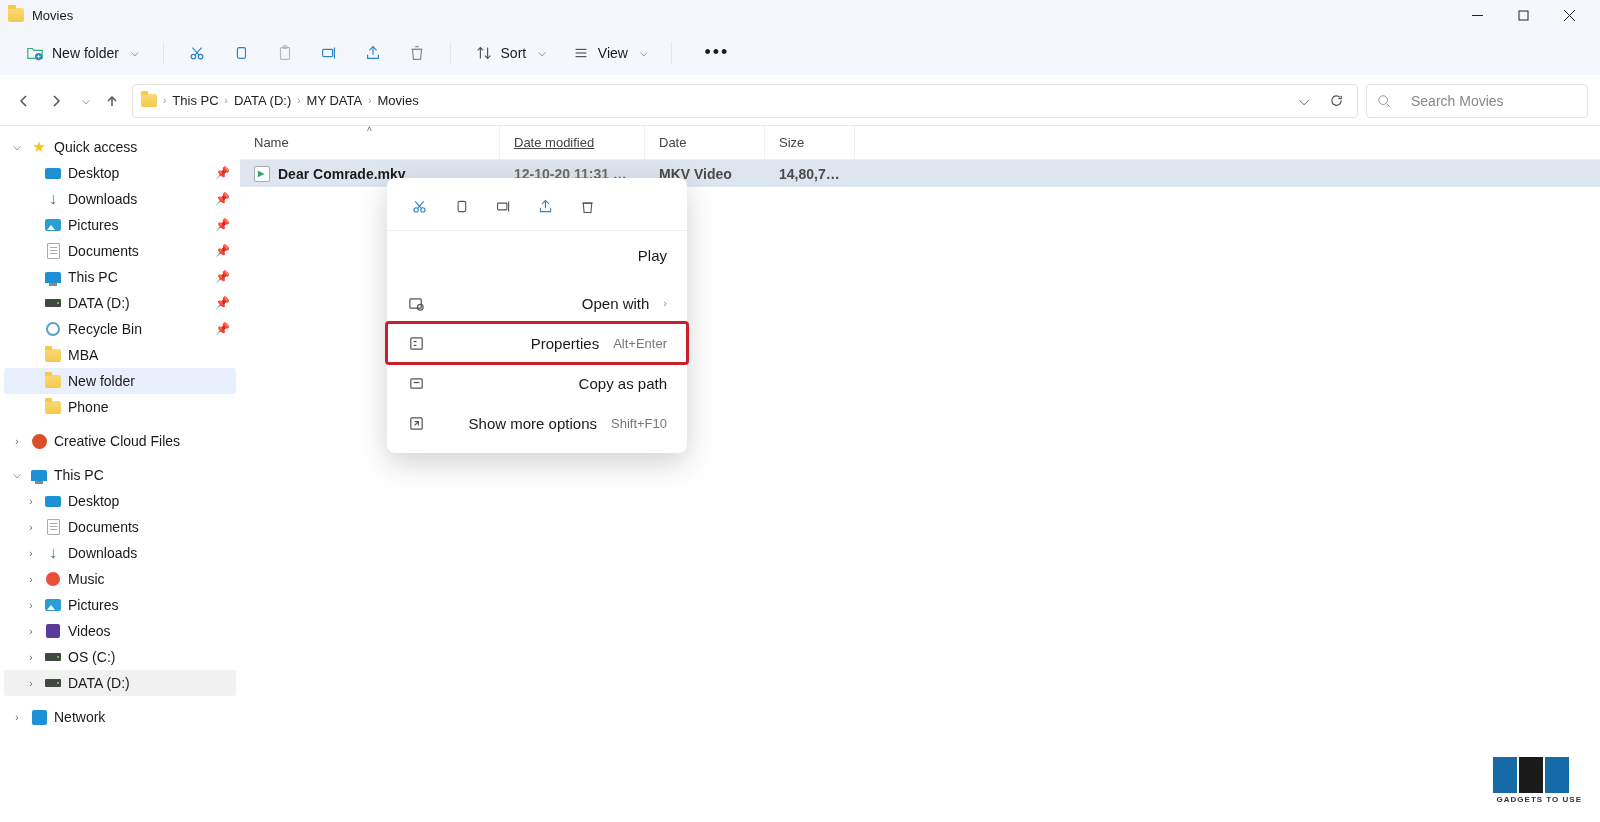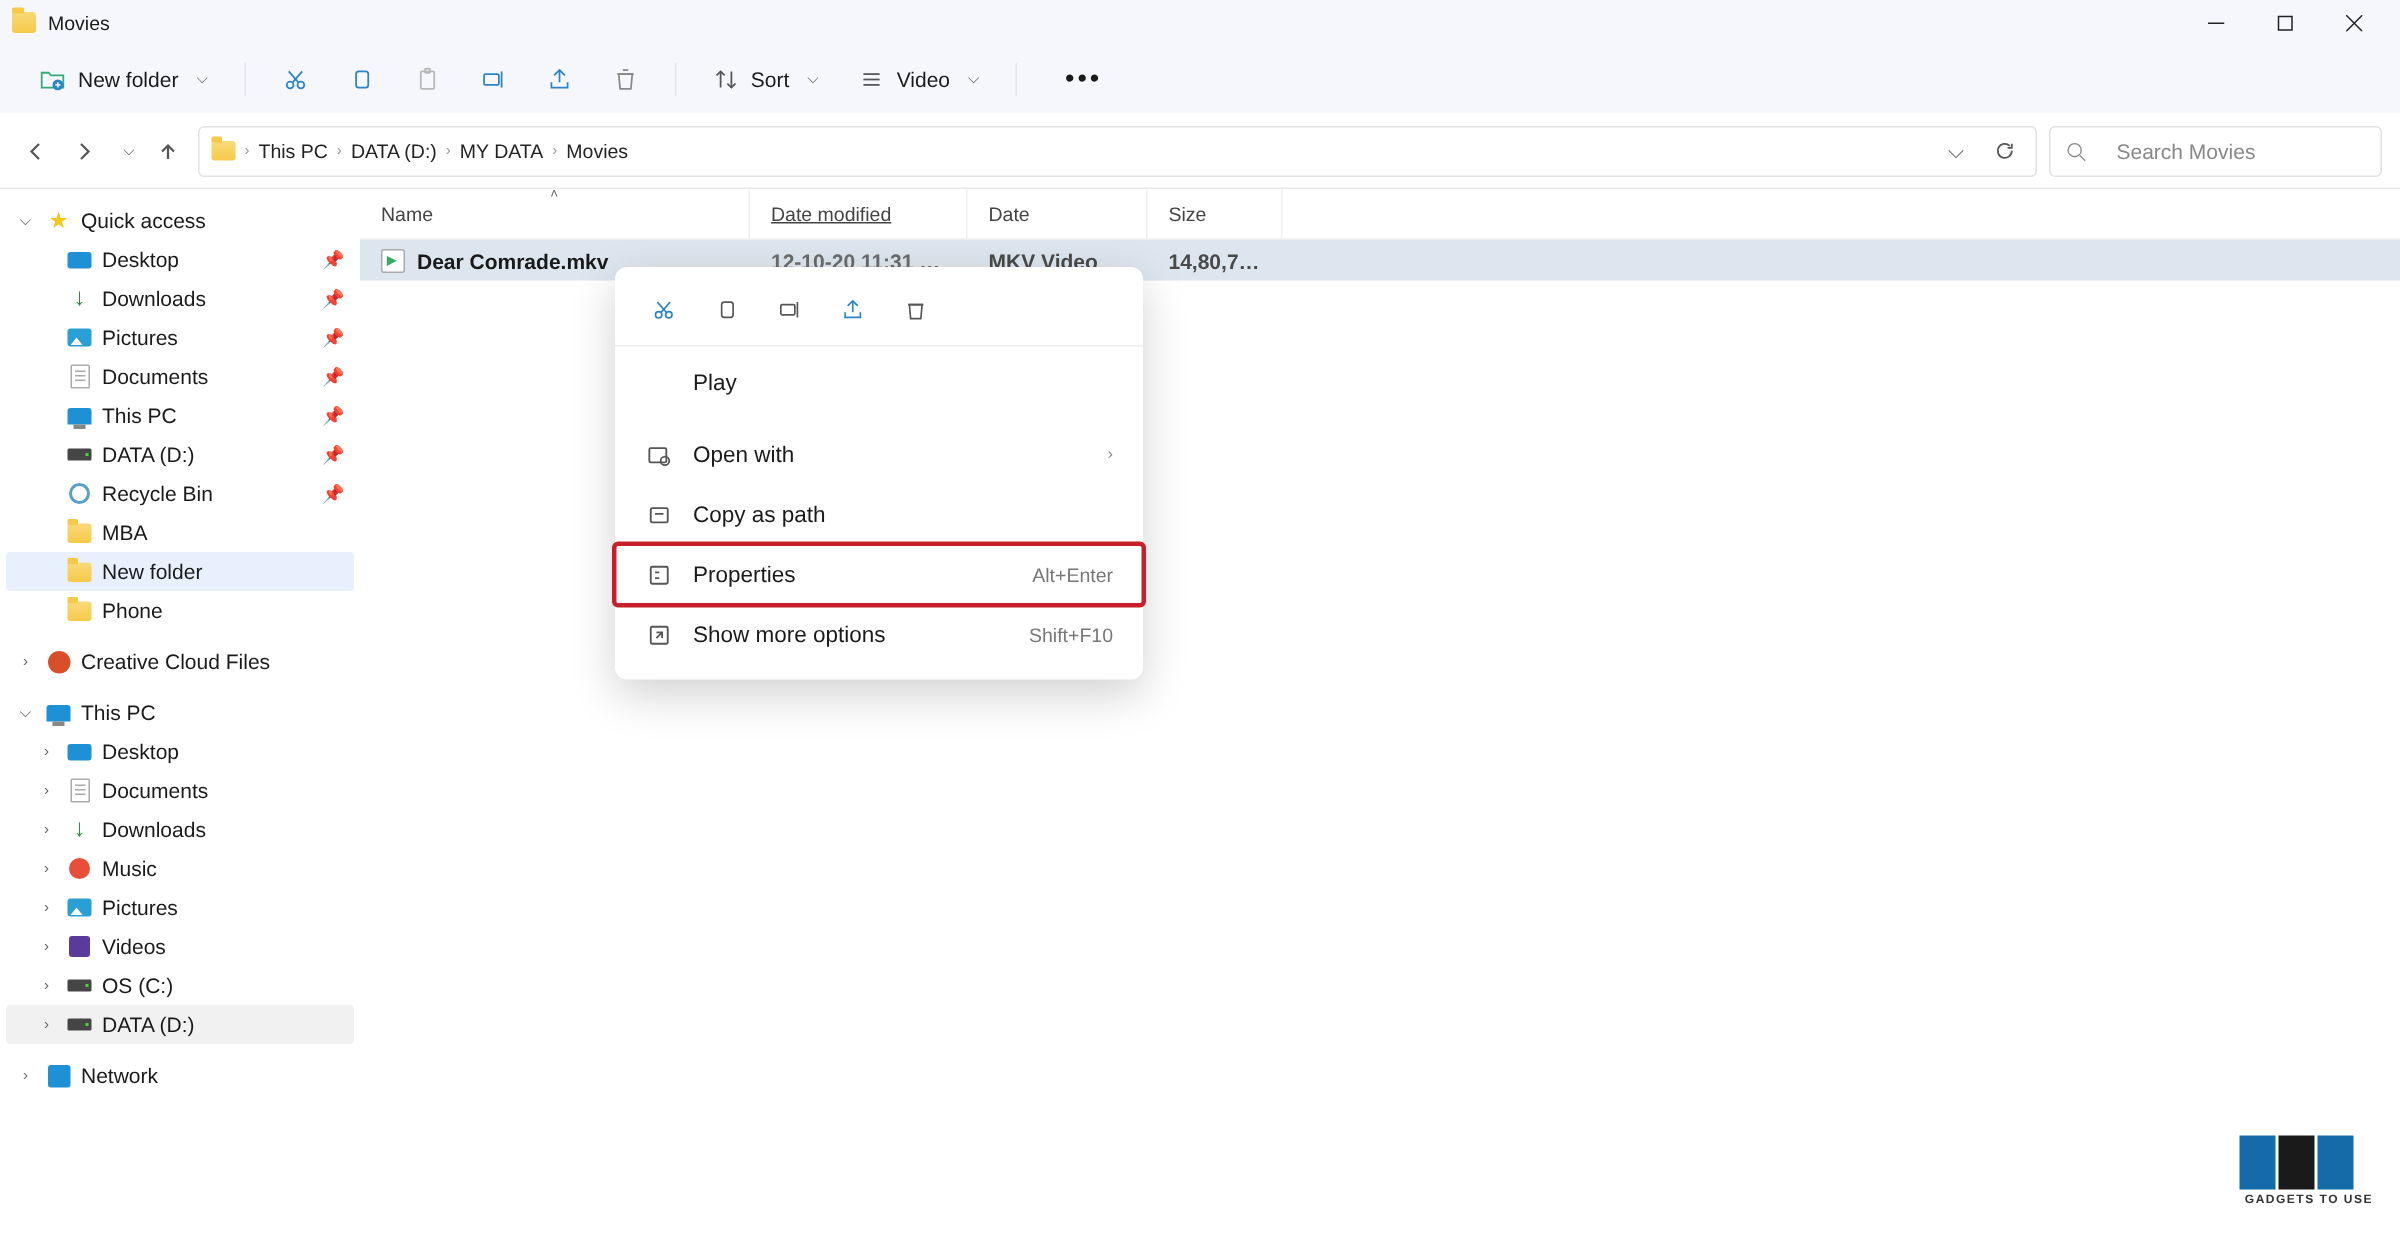--- a/index.html
+++ b/index.html
@@ -81,21 +81,21 @@
 .filerow.selected { background:#dde6ee; }
 .filerow .cell { padding:0 14px; overflow:hidden; white-space:nowrap; text-overflow:ellipsis;font-weight:bold; }
 .filerow .name-cell { width:260px; display:flex; align-items:center; gap:8px; }
 .filerow .date-cell { width:145px; color:#6b6b6b;text-align:center; }
 .filerow .type-cell { width:120px; color:#4a4a4a; }
 .filerow .size-cell { width:90px; color:#4a4a4a; }
 .file-ico { width:16px; height:16px; background:#fff; border:1px solid #aaa; border-radius:2px; position:relative; }
 .file-ico:after { content:"▶"; position:absolute; font-size:8px; color:#3a6; top:2px; left:3px; }
 
 
-.ctxmenu { position:absolute; left:410px; top:178px; width:352px; background:#fff; border-radius:8px; box-shadow:0 10px 30px rgba(0,0,0,0.18); padding:6px 0 10px; font-size:15px; }
+.ctxmenu { position:absolute; left:387px; top:178px; width:300px; background:#fff; border-radius:8px; box-shadow:0 10px 30px rgba(0,0,0,0.18); padding:6px 0 10px; font-size:15px;text-align:right; }
 .ctx-icons { display:flex; gap:14px; padding:8px 18px 8px; }
 .ctx-icons .ci { width:28px; height:28px; display:flex; align-items:center; justify-content:center; border-radius:4px; }
 .ctx-icons .ci svg { width:17px; height:17px; }
 .ctx-hr { height:1px; background:#eee; margin:2px 0 4px; }
 .ctx-item { display:flex; align-items:center; height:40px; padding:0 20px; gap:14px; cursor:default; }
 .ctx-item .cico { width:18px; height:18px; display:flex; align-items:center; justify-content:center; }
 .ctx-item .cico svg { width:17px; height:17px; stroke:#555; fill:none; stroke-width:1.3; }
 .ctx-item .clbl { flex:1; }
 .ctx-item .shortcut { color:#777; font-size:13px; }
 .ctx-item .arrow { color:#888; font-size:11px; }
@@ -214,21 +214,21 @@
     <span class="chev-down">⌵</span>
   </div>
   <div class="tbtn">
     <span class="ico">
         <svg viewBox="0 0 20 20" stroke="#555" fill="none" stroke-width="1.3">
           <line x1="4" y1="6" x2="16" y2="6"></line>
           <line x1="4" y1="10" x2="16" y2="10"></line>
           <line x1="4" y1="14" x2="16" y2="14"></line>
         </svg>
       </span>
-    <span>Video</span>
+    <span>View</span>
     <span class="chev-down">⌵</span>
   </div>
   <div class="vsep"></div>
   <div class="tbtn">
       <span class="ellipsis">•••</span>
     </div>
 </div>
 
 <div class="navrow">
   <div class="navbtn">
@@ -521,43 +521,43 @@
   <div class="ctx-item">
     <span class="cico">
         <svg viewBox="0 0 18 18">
           <rect x="2" y="4" width="12" height="10" rx="1"></rect>
           <circle cx="13" cy="13" r="3"></circle>
         </svg>
       </span>
     <span class="clbl">Open with</span>
     <span class="arrow">›</span>
   </div>
-  <div class="ctx-item">
-    <span class="cico">
-        <svg viewBox="0 0 18 18">
-          <rect x="3" y="4" width="12" height="10" rx="1"></rect>
-          <line x1="6" y1="8" x2="12" y2="8"></line>
-        </svg>
-      </span>
-    <span class="clbl">Copy as path</span>
-  </div>
   <div class="ctx-item ctx-highlight">
     <span class="cico">
         <svg viewBox="0 0 18 18">
           <rect x="3" y="3" width="12" height="12" rx="1"></rect>
           <line x1="6" y1="7" x2="9" y2="7"></line>
           <line x1="6" y1="11" x2="9" y2="11"></line>
         </svg>
       </span>
     <span class="clbl">Properties</span>
     <span class="shortcut">Alt+Enter</span>
   </div>
   <div class="ctx-item">
     <span class="cico">
         <svg viewBox="0 0 18 18">
+          <rect x="3" y="4" width="12" height="10" rx="1"></rect>
+          <line x1="6" y1="8" x2="12" y2="8"></line>
+        </svg>
+      </span>
+    <span class="clbl">Copy as path</span>
+  </div>
+  <div class="ctx-item">
+    <span class="cico">
+        <svg viewBox="0 0 18 18">
           <rect x="3" y="3" width="12" height="12" rx="1"></rect>
           <path d="M7 11l4-4"></path>
           <path d="M11 11V7H7"></path>
         </svg>
       </span>
     <span class="clbl">Show more options</span>
     <span class="shortcut">Shift+F10</span>
   </div>
 </div>
 

